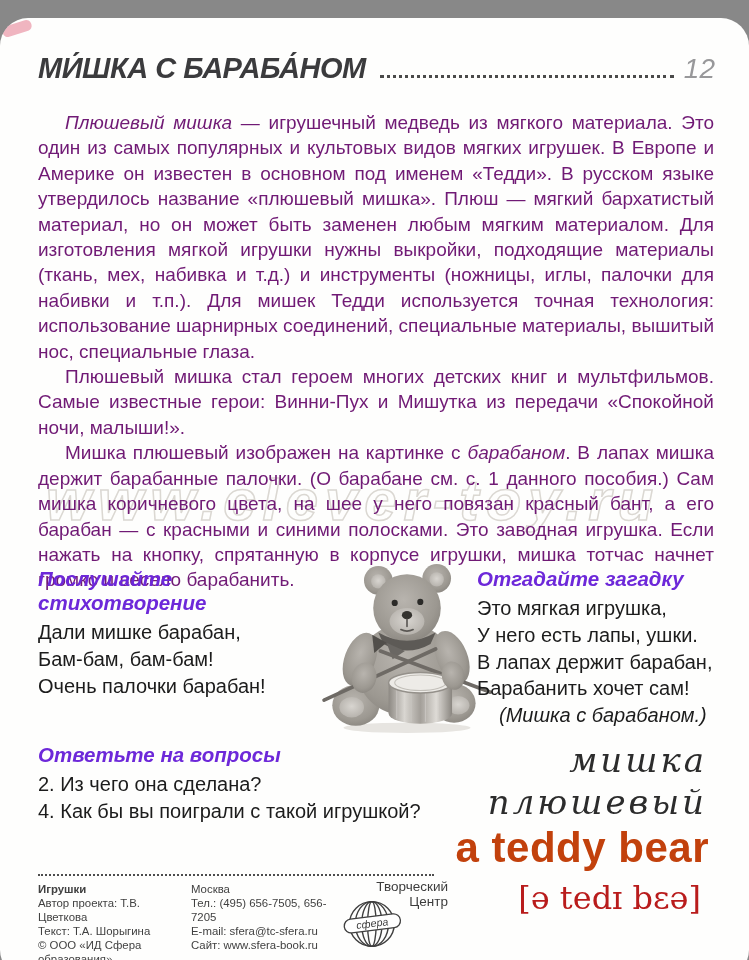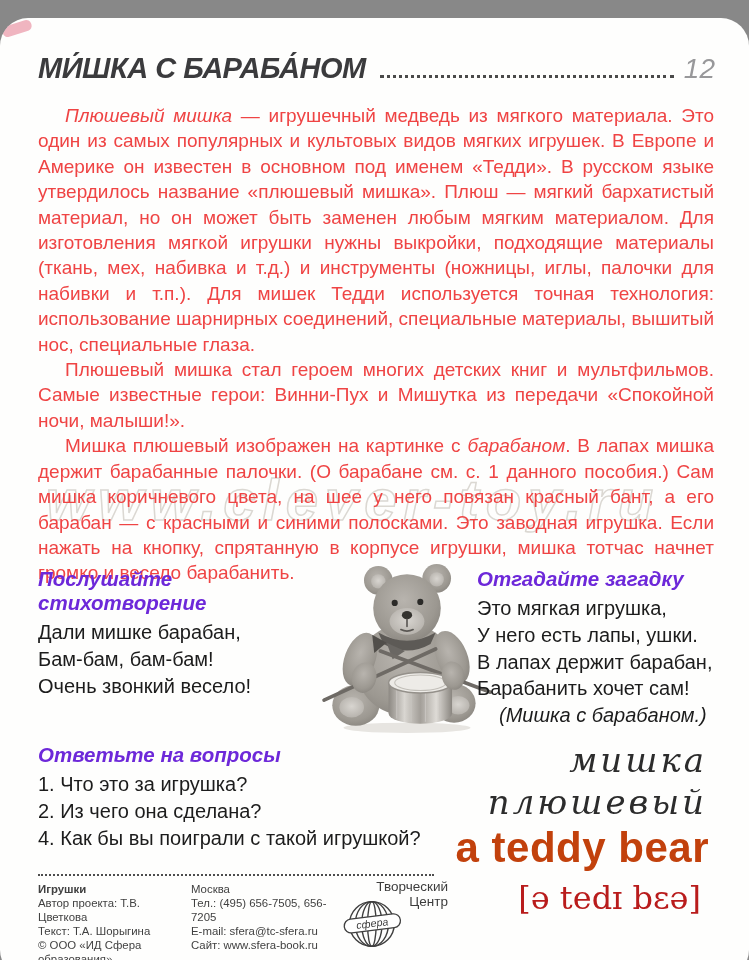--- a/index.html
+++ b/index.html
@@ -8,21 +8,21 @@
     position:relative; width:749px; height:960px; margin:18px auto;
     background:#fefefd; overflow:hidden;
     font-family:"Liberation Sans", sans-serif; color:#1c1c1c;border-radius:28px;
   }
   
   .hdr { position:absolute; top:34px; left:38px; right:34px; display:flex; align-items:baseline; }
   .hdr-title { font-size:29px; font-weight:bold; font-style:italic; letter-spacing:-0.5px; color:#3b3b3d; white-space:nowrap; }
   .hdr-leader { flex:1; border-bottom:3px dotted #4a4a4a; margin:0 10px 7px 14px; }
   .hdr-num { font-size:28px; font-style:italic; color:#98989a; }
   
-  .article { position:absolute; top:85px; left:38px; width:676px; font-size:19px; line-height:25.4px; text-align:justify; color:#ef4444; }
+  .article { position:absolute; top:92px; left:38px; width:676px; font-size:19px; line-height:25.4px; text-align:justify; color:#701a75; }
   .article p { text-indent:27px; }
   .ital { font-style:italic; }
   
   .sect-head { font-size:20.5px; font-weight:bold; font-style:italic; color:#6d28d9; margin-bottom:4px; }
   .poem { position:absolute; top:549px; left:38px; width:290px; }
   .poem-line, .riddle-line { font-size:20px; line-height:26.8px; }
   .bear { position:absolute; top:545px; left:318px; width:178px; height:172px; }
   .riddle { position:absolute; top:549px; left:477px; width:240px; }
   .riddle-ans { font-size:20px; line-height:27px; font-style:italic; padding-left:22px; }
   
@@ -70,21 +70,21 @@
   <div class="article">
     <p><span class="ital">Плюшевый мишка</span><span> — игрушечный медведь из мягкого материала. Это один из самых популярных и культовых видов мягких игрушек. В Европе и Америке он известен в основном под именем «Тедди». В русском языке утвердилось название «плюшевый мишка». Плюш — мягкий бархатистый материал, но он может быть заменен любым мягким материалом. Для изготовления мягкой игрушки нужны выкройки, подходящие материалы (ткань, мех, набивка и т.д.) и инструменты (ножницы, иглы, палочки для набивки и т.п.). Для мишек Тедди используется точная технология: использование шарнирных соединений, специальные материалы, вышитый нос, специальные глаза.</span></p>
     <p>Плюшевый мишка стал героем многих детских книг и мультфильмов. Самые известные герои: Винни-Пух и Мишутка из передачи «Спокойной ночи, малыши!».</p>
     <p><span>Мишка плюшевый изображен на картинке с </span><span class="ital">барабаном</span><span>. В лапах мишка держит барабанные палочки. (О барабане см. с. 1 данного пособия.) Сам мишка коричневого цвета, на шее у него повязан красный бант, а его барабан — с красными и синими полосками. Это заводная игрушка. Если нажать на кнопку, спрятанную в корпусе игрушки, мишка тотчас начнет громко и весело барабанить.</span></p>
   </div>
 
   <div class="poem">
     <div class="sect-head">Послушайте стихотворение</div>
     <div class="poem-line">Дали мишке барабан,</div>
     <div class="poem-line">Бам-бам, бам-бам!</div>
-    <div class="poem-line">Очень звонкий весело!</div>
+    <div class="poem-line">Очень палочки барабан!</div>
   </div>
 
   <div class="bear">
     <svg viewBox="0 0 172 168" width="178" height="172">
       <defs>
         <radialGradient id="fur" cx="45%" cy="38%" r="75%">
           <stop offset="0%" stop-color="#b8b4ae"></stop>
             <stop offset="65%" stop-color="#9c9891"></stop>
             <stop offset="100%" stop-color="#817d77"></stop>
         </radialGradient>
@@ -140,21 +140,20 @@
     <div class="sect-head">Отгадайте загадку</div>
     <div class="riddle-line">Это мягкая игрушка,</div>
     <div class="riddle-line">У него есть лапы, ушки.</div>
     <div class="riddle-line">В лапах держит барабан,</div>
     <div class="riddle-line">Барабанить хочет сам!</div>
     <div class="riddle-ans">(Мишка с барабаном.)</div>
   </div>
 
   <div class="questions">
     <div class="sect-head">Ответьте на вопросы</div>
-    <div class="q-item">1. Что это за игрушка?</div>
     <div class="q-item">2. Из чего она сделана?</div>
     <div class="q-item">4. Как бы вы поиграли с такой игрушкой?</div>
   </div>
 
   <div class="hw hw1">мишка</div>
   <div class="hw hw2">плюшевый</div>
   <div class="eng">a teddy bear</div>
   <div class="ipa">[ə tedɪ bɛə]</div>
 
   <div class="f-rule"></div>

